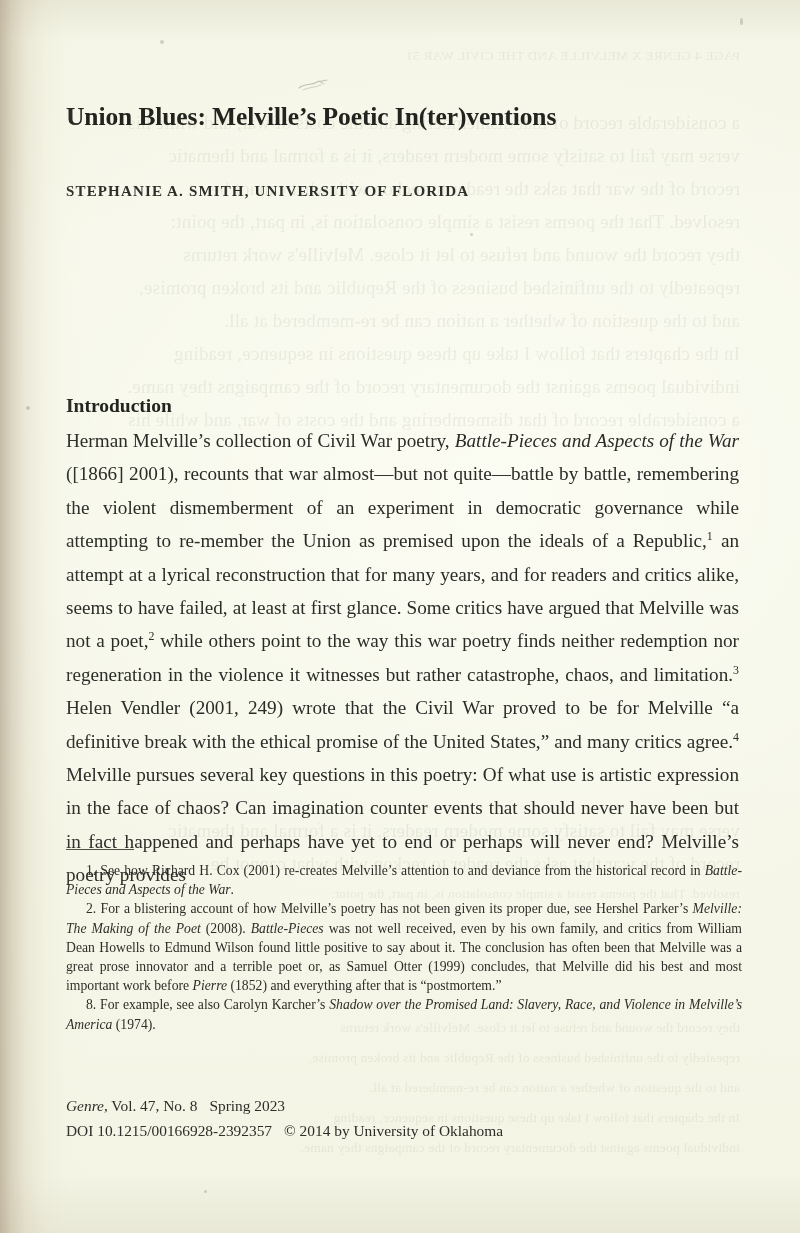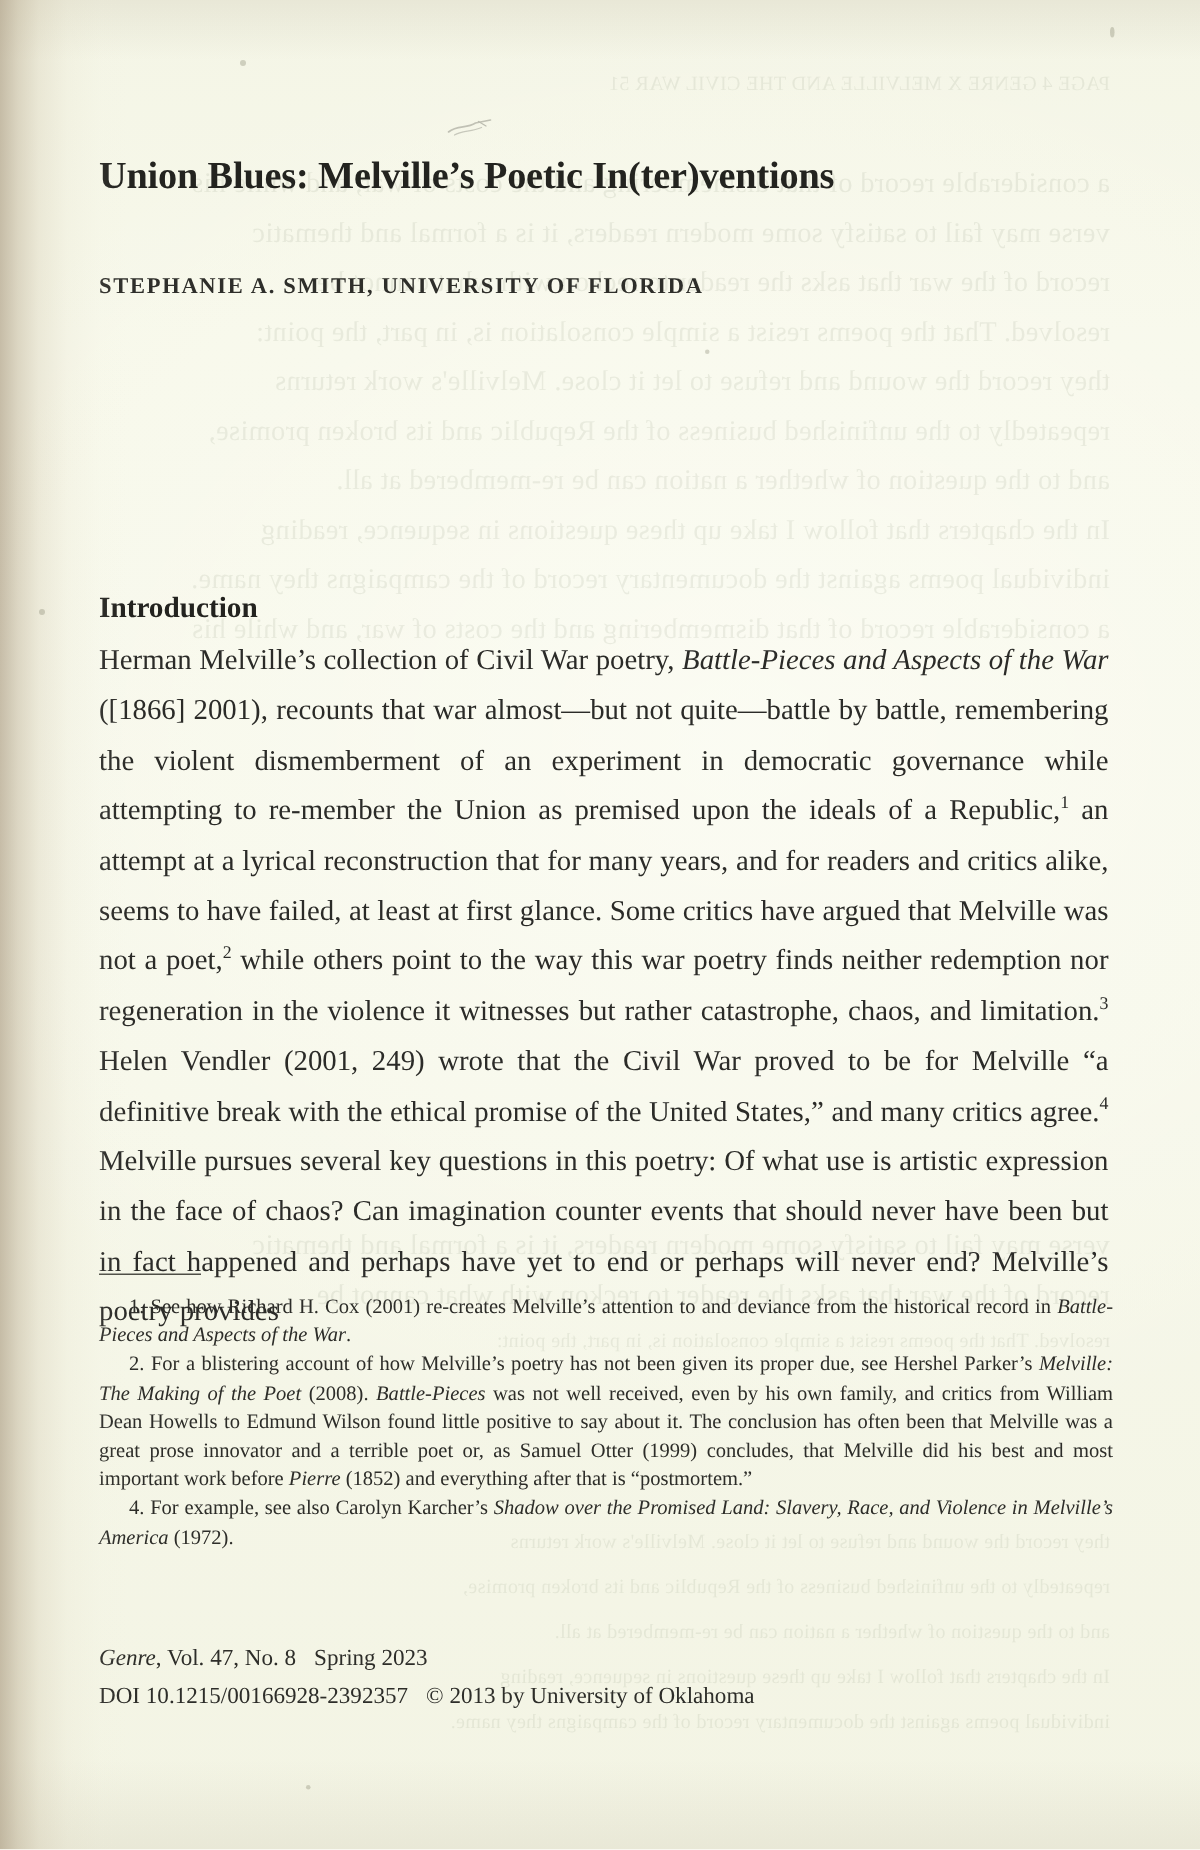--- a/index.html
+++ b/index.html
@@ -228,29 +228,29 @@
 
     <h2 id="section-heading">Introduction</h2>
 
     <div id="body"><span>Herman Melville’s collection of Civil War poetry, </span><i>Battle-Pieces and Aspects of the War</i><span> ([1866] 2001), recounts that war almost—but not quite—battle by battle, remembering the violent dismemberment of an experiment in democratic governance while attempting to re-member the Union as premised upon the ideals of a Republic,</span><sup>1</sup><span> an attempt at a lyrical reconstruction that for many years, and for readers and critics alike, seems to have failed, at least at first glance. Some critics have argued that Melville was not a poet,</span><sup>2</sup><span> while others point to the way this war poetry finds neither redemption nor regeneration in the violence it witnesses but rather catastrophe, chaos, and limitation.</span><sup>3</sup><span> Helen Vendler (2001, 249) wrote that the Civil War proved to be for Melville “a definitive break with the ethical promise of the United States,” and many critics agree.</span><sup>4</sup><span> Melville pursues several key questions in this poetry: Of what use is artistic expression in the face of chaos? Can imagination counter events that should never have been but in fact happened and perhaps have yet to end or perhaps will never end? Melville’s poetry provides</span></div>
 
     <div id="fn-rule"></div>
 
     <div id="footnotes">
         <p><span>1. See how Richard H. Cox (2001) re-creates Melville’s attention to and deviance from the historical record in </span><i>Battle-Pieces and Aspects of the War</i><span>.</span></p>
         <p><span>2. For a blistering account of how Melville’s poetry has not been given its proper due, see Hershel Parker’s </span><i>Melville: The Making of the Poet</i><span> (2008). </span><i>Battle-Pieces</i><span> was not well received, even by his own family, and critics from William Dean Howells to Edmund Wilson found little positive to say about it. The conclusion has often been that Melville was a great prose innovator and a terrible poet or, as Samuel Otter (1999) concludes, that Melville did his best and most important work before </span><i>Pierre</i><span> (1852) and everything after that is “postmortem.”</span></p>
-        <p><span>4. For example, see also Carolyn Karcher’s </span><i>Shadow over the Promised Land: Slavery, Race, and Violence in Melville’s America</i><span> (1972).</span></p>
+        <p><span>8. For example, see also Carolyn Karcher’s </span><i>Shadow over the Promised Land: Slavery, Race, and Violence in Melville’s America</i><span> (1974).</span></p>
       </div>
 
     <div id="pubinfo">
       <div>
         <i>Genre</i><span>, Vol. 47, No. 8</span><span class="pub-gap"></span><span>Spring 2023</span>
       </div>
       <div>
-        <span>DOI 10.1215/00166928-2392357</span><span class="pub-gap"></span><span>© 2013 by University of Oklahoma</span>
+        <span>DOI 10.1215/00166928-2392357</span><span class="pub-gap"></span><span>© 2014 by University of Oklahoma</span>
       </div>
     </div>
 
   </div>
 
   <div id="top-shadow"></div>
   <div id="bottom-shadow"></div>
   <div id="gutter-shadow"></div>
 
   <div class="speck" style="left:740px; top:18px; width:3px; height:7px;"></div>

